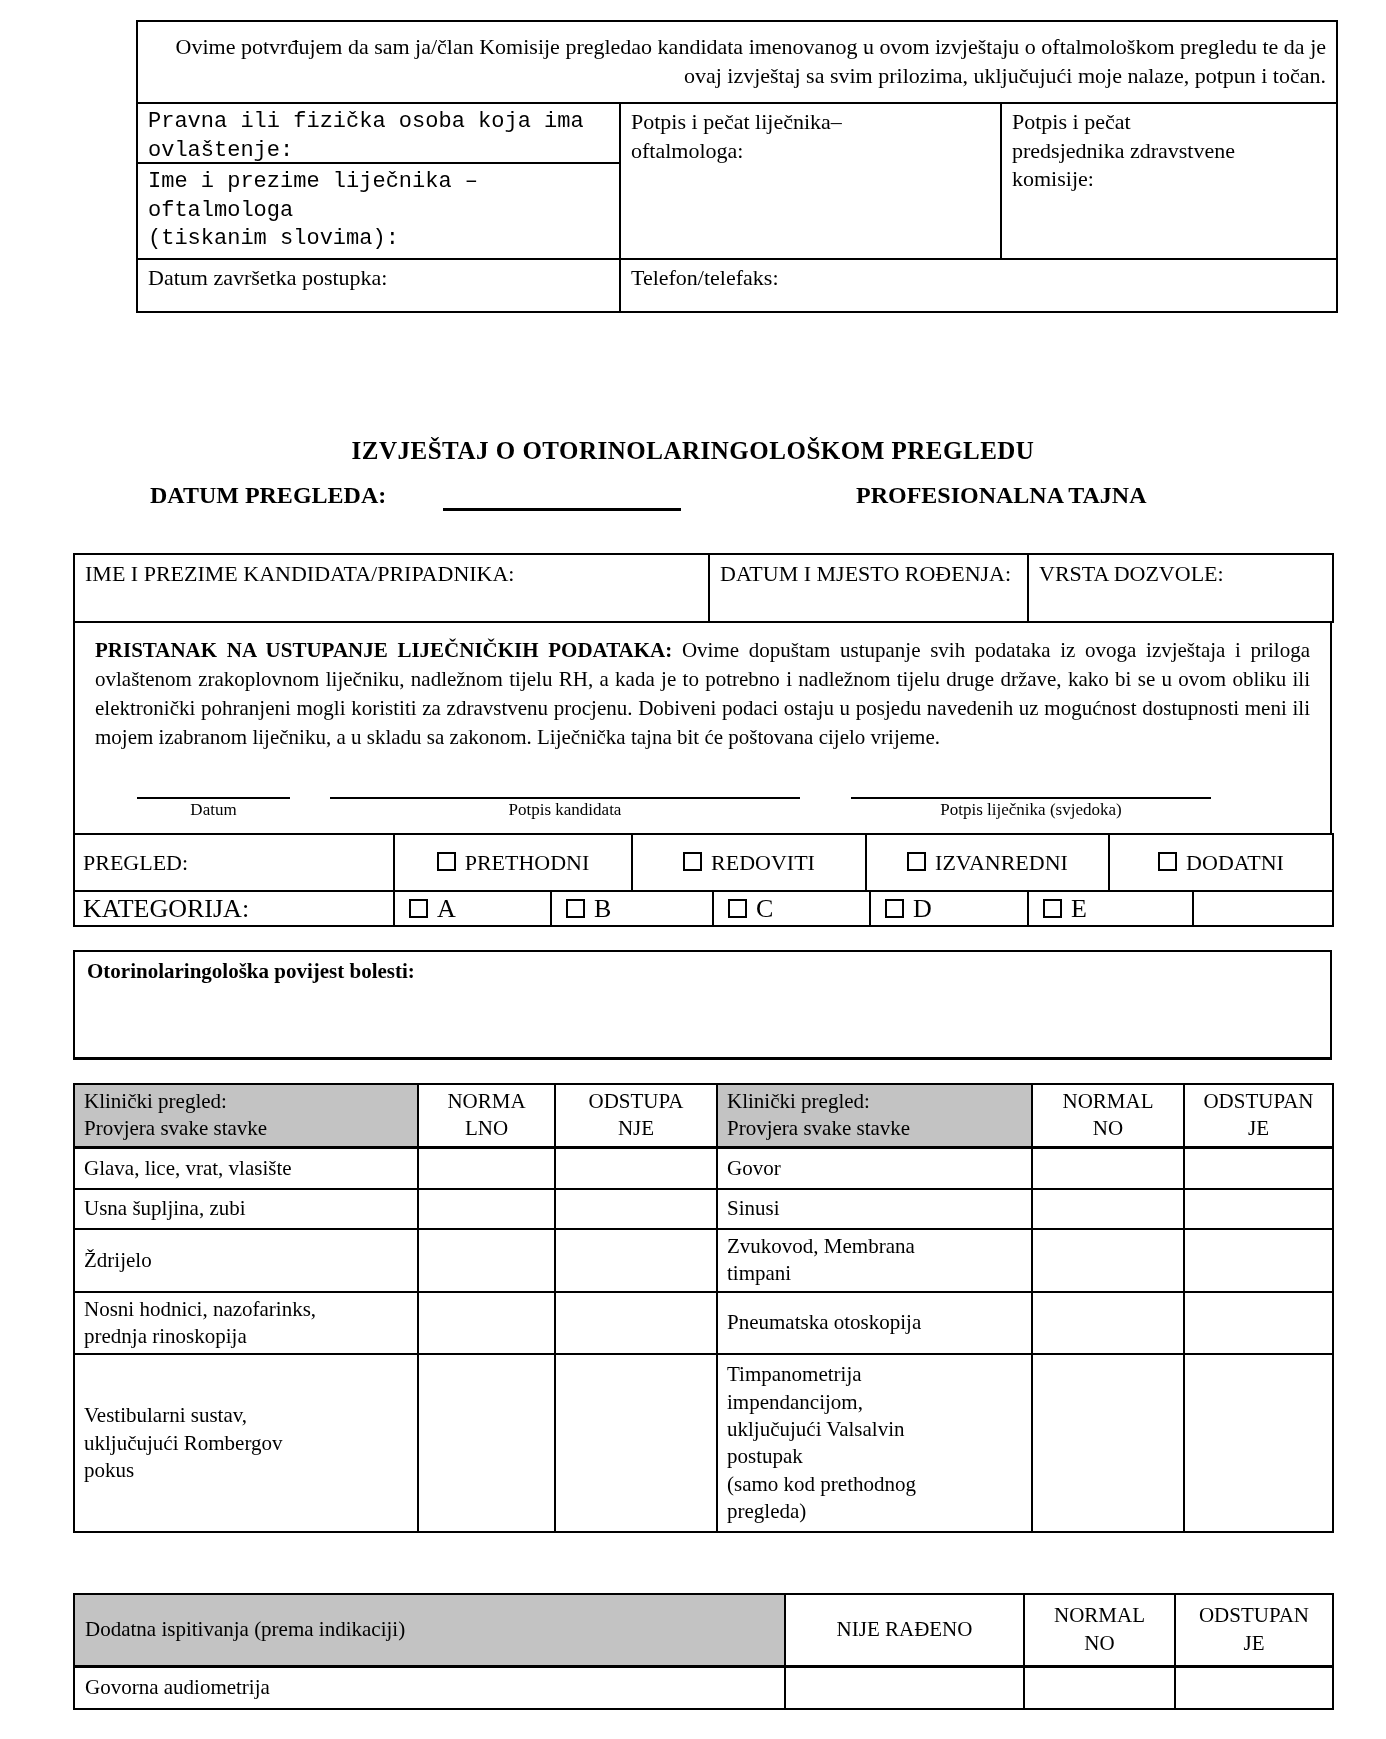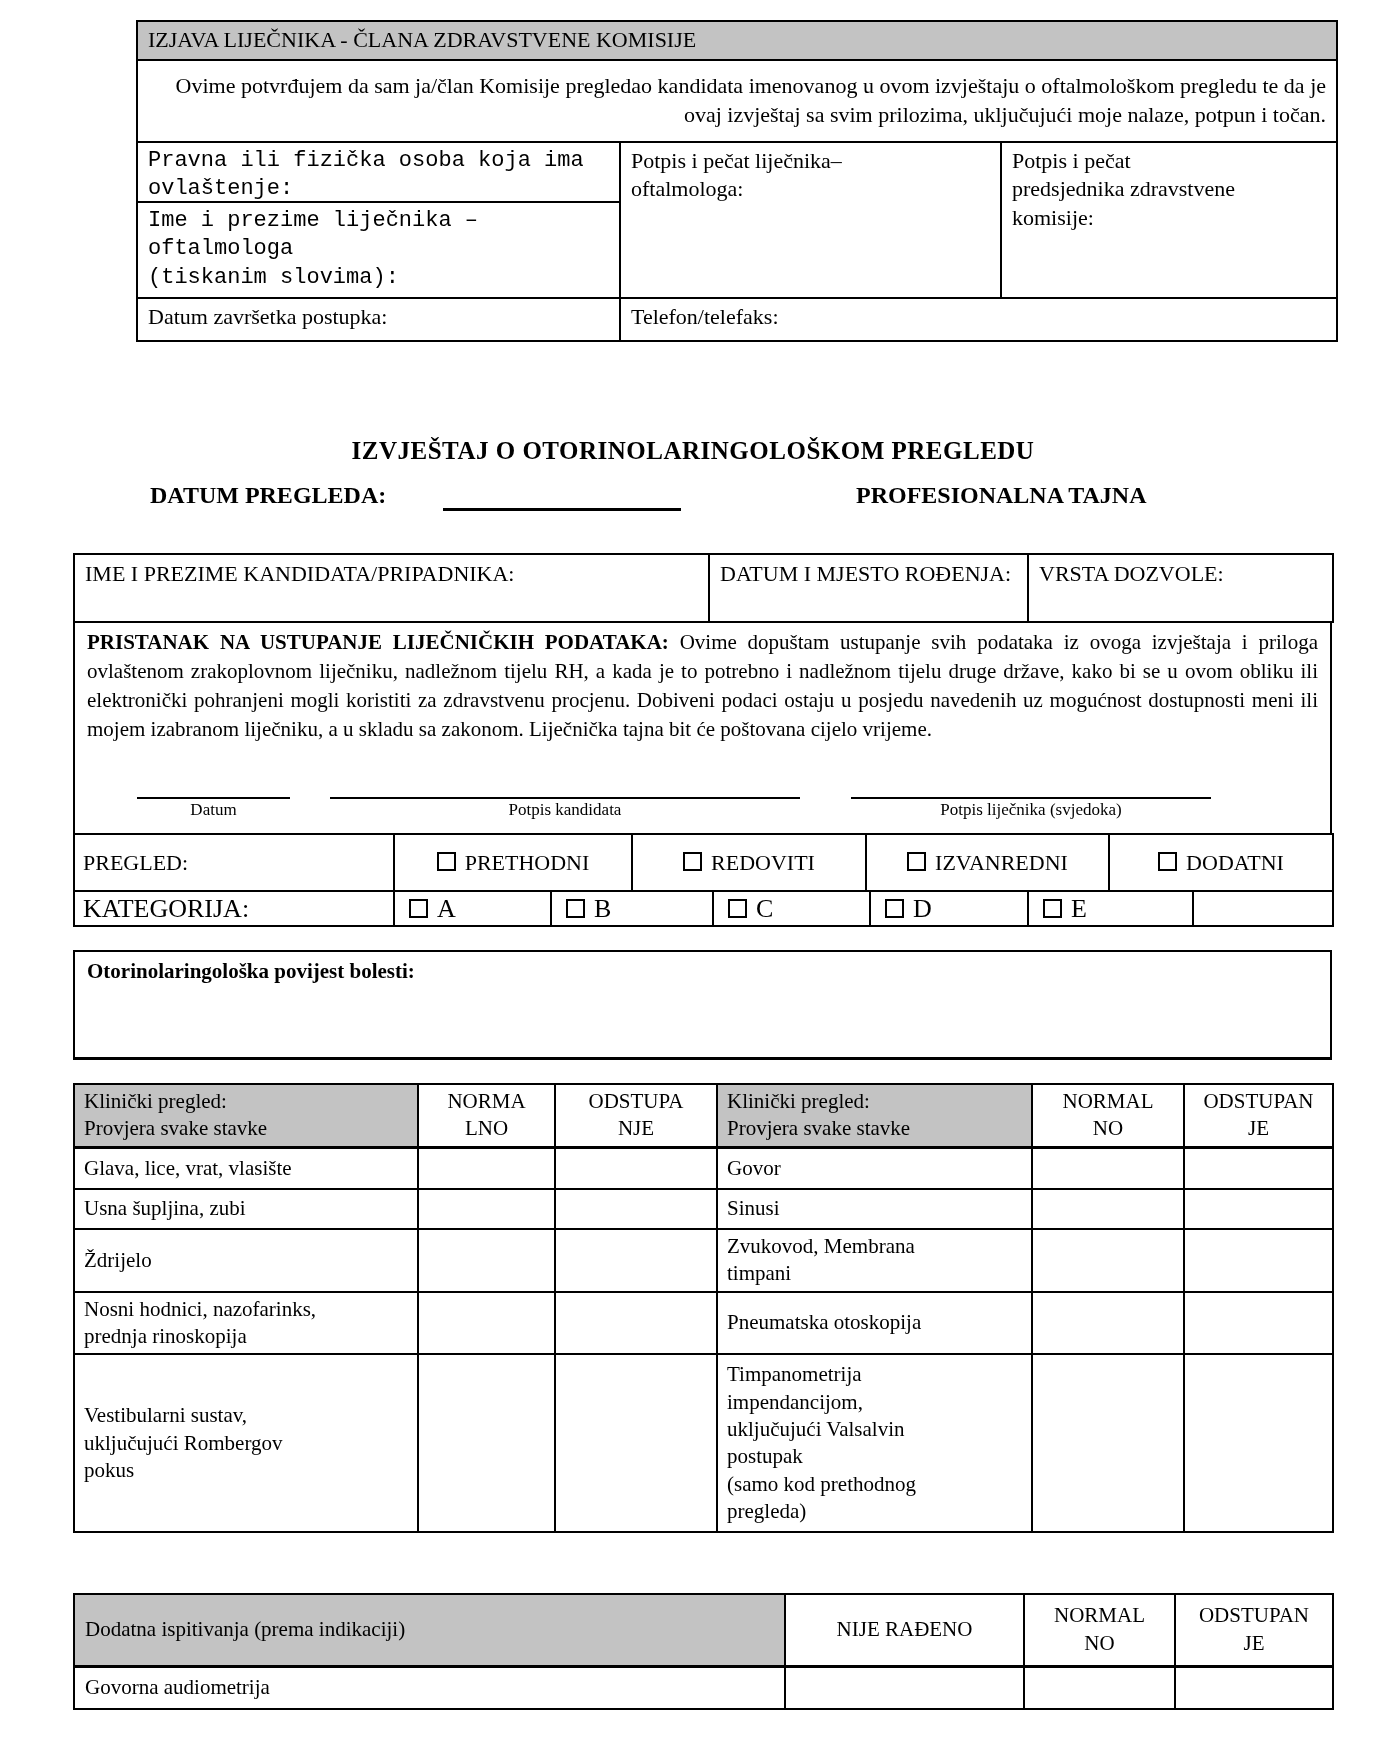--- a/index.html
+++ b/index.html
@@ -13,35 +13,35 @@
   .gray{background:#c3c3c3;}
 
   
   .top-table{position:absolute;left:136px;top:20px;width:1200px;}
   .top-table td{font-size:22px;line-height:1.3;padding:4px 10px;}
   .decl-head{font-size:24px;height:27px;padding:3px 12px;vertical-align:middle;}
   .decl-statement{height:72px;text-align:right;vertical-align:middle;font-size:22px;padding:2px 20px;border-radius:22px;}
   .split-cell{padding:0 !important;height:154px;font-family:Liberation Mono, monospace;}
   .split-top{height:60px;border-bottom:2px solid #000;box-sizing:border-box;padding:4px 10px;font-size:22px;}
   .split-bottom{height:94px;box-sizing:border-box;padding:4px 10px;font-size:22px;}
-  .h-bottomrow{height:43px;}
+  .h-bottomrow{height:53px;}
 
   
   .report-title{position:absolute;left:0;top:437px;width:100%;text-align:center;font-size:25px;font-weight:bold;letter-spacing:.5px;}
   .date-row{position:absolute;left:0;top:482px;width:100%;height:40px;font-size:24px;font-weight:bold;text-align:right;}
   .date-label{position:absolute;left:150px;top:0;}
   .date-blank{position:absolute;left:443px;top:0;width:238px;height:26px;border-bottom:3px solid #000;}
   .secrecy{position:absolute;left:856px;top:0;}
 
   
   .cand-wrap{position:absolute;left:73px;top:553px;width:1259px;}
   .cand-head{width:1259px;}
   .cand-head td{font-size:22px;height:58px;padding:4px 10px;line-height:1.35;}
   .consent-box{border:2px solid #000;margin-top:-2px;height:214px;box-sizing:border-box;position:relative;}
-  .consent-box p{margin:0;padding:5px 12px 0 12px;font-size:21px;line-height:1.38;text-align:justify;}
+  .consent-box p{margin:8px;padding:5px 12px 0 12px;font-size:21px;line-height:1.38;text-align:justify;}
   .sig{position:absolute;top:174px;text-align:center;}
   .sig-line{height:2px;background:#000;margin-bottom:1px;}
   .sig-label{font-size:17px;}
   .sig-date{left:62px;width:153px;}
   .sig-cand{left:255px;width:470px;}
   .sig-doc{left:776px;width:360px;}
   .pregled-table,.kategorija-table{width:1259px;margin-top:-2px;}
   .pregled-table td{font-size:22px;height:29px;padding:13px 8px;vertical-align:middle;}
   .kategorija-table td{font-size:26px;height:31px;padding:1px 8px;vertical-align:middle;}
   .opt-center{text-align:center;}
@@ -73,23 +73,20 @@
 
 <div class="page">
 
   <table class="top-table">
     <colgroup>
         <col style="width:483px">
         <col style="width:381px">
         <col style="width:336px">
       </colgroup>
     <tbody>
-        <tr>
-      <td colspan="3" class="gray decl-head">IZJAVA LIJEČNIKA - ČLANA ZDRAVSTVENE KOMISIJE</td>
-    </tr>
     <tr>
       <td colspan="3" class="decl-statement">Ovime potvrđujem da sam ja/član Komisije pregledao kandidata imenovanog u ovom izvještaju o oftalmološkom pregledu te da je ovaj izvještaj sa svim prilozima, uključujući moje nalaze, potpun i točan.</td>
     </tr>
     <tr>
       <td class="split-cell">
         <div class="split-top">Pravna ili fizička osoba koja ima ovlaštenje:</div>
         <div class="split-bottom pre">Ime i prezime liječnika –oftalmologa
 (tiskanim slovima):</div>
       </td>
       <td class="pre">Potpis i pečat liječnika–

